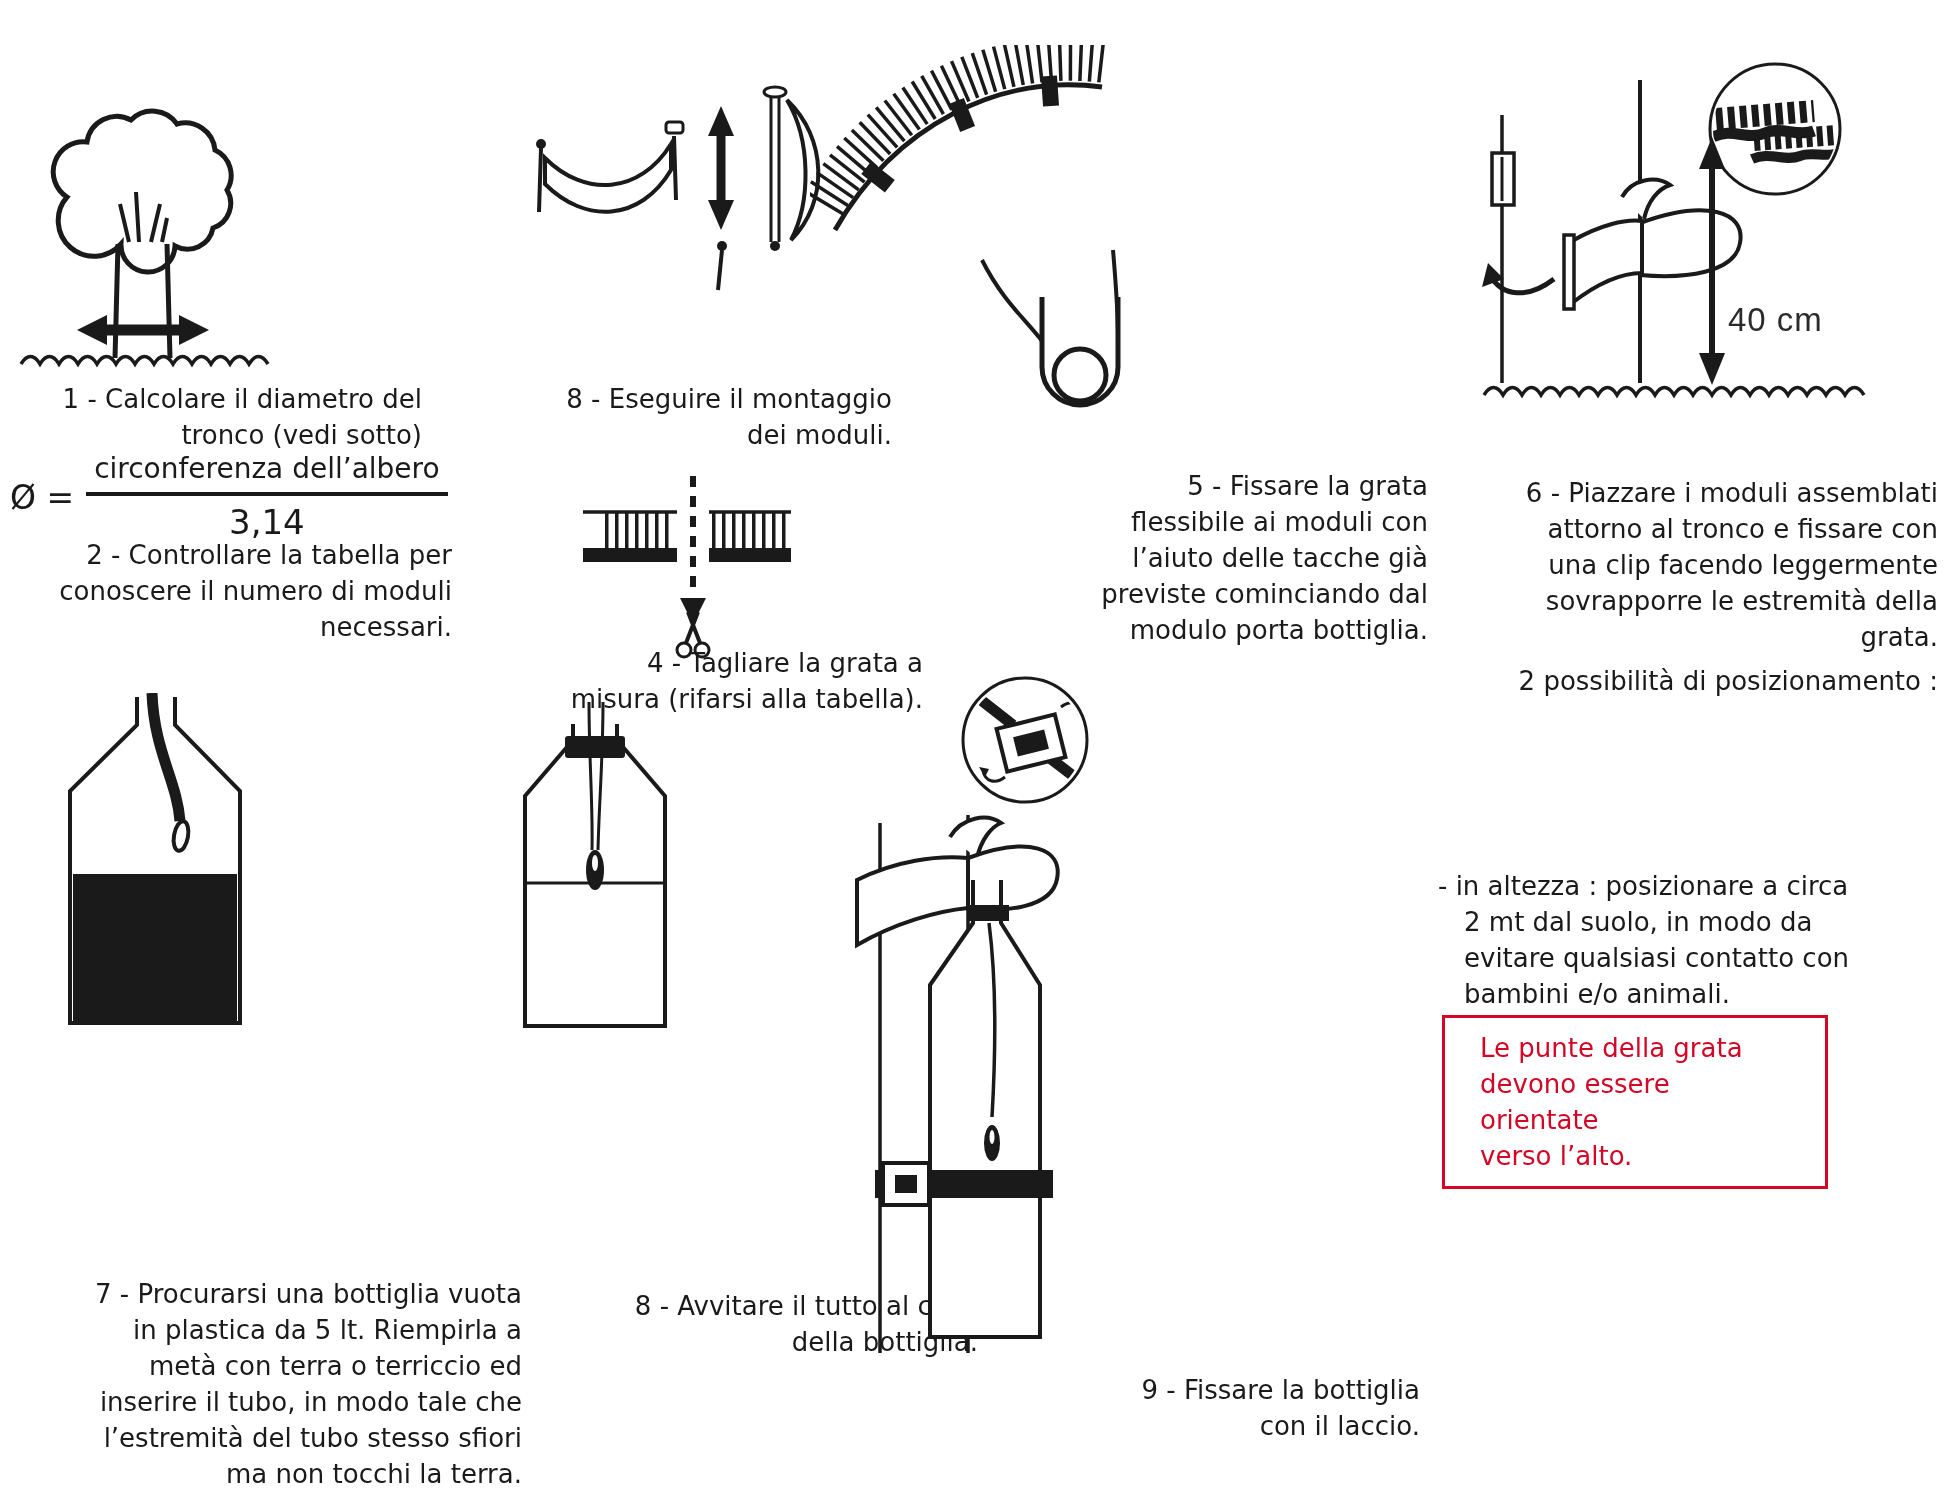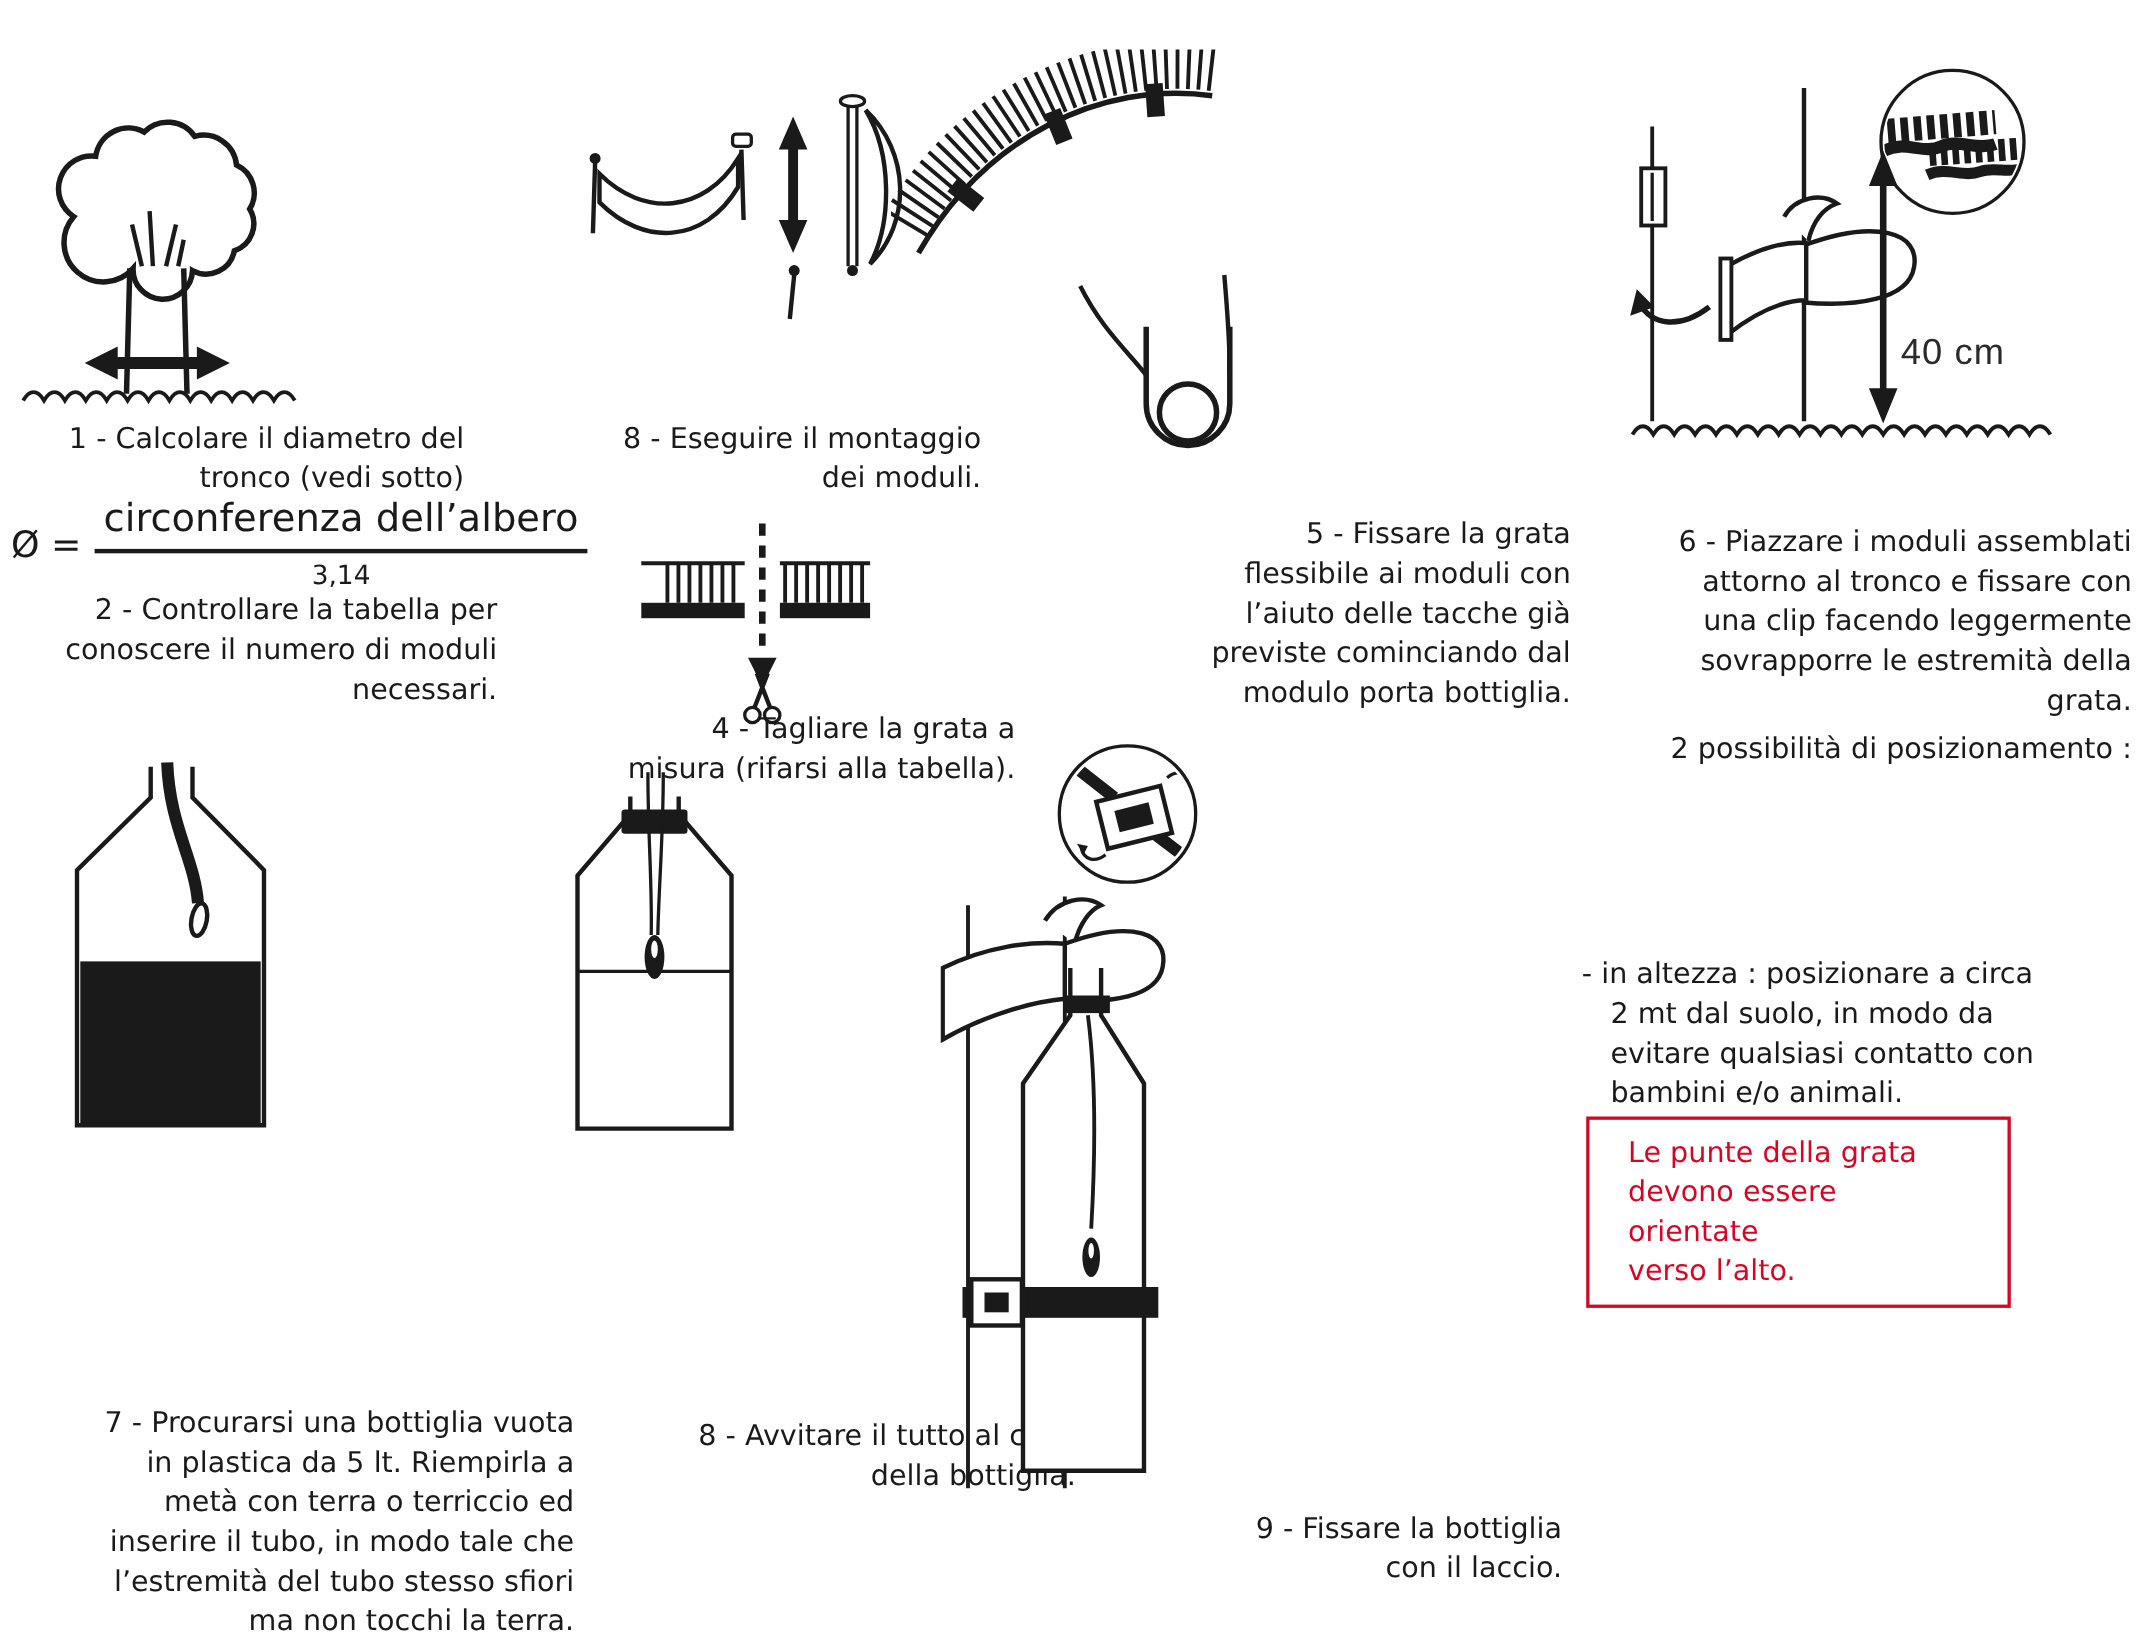--- a/index.html
+++ b/index.html
@@ -30,27 +30,27 @@
   .formula{
     display:flex;
     align-items:center;
     gap:12px;
     color:#1a1a1a;
   }
   .formula .sym{font-size:33px;}
   .frac{display:inline-block;text-align:center;}
   .frac .num{
     display:block;
-    font-size:35px;
+    font-size:28px;
     padding:0 8px 7px 8px;
     border-bottom:4px solid #1a1a1a;
   }
   .frac .den{
     display:block;
-    font-size:24px;
+    font-size:34px;
     padding-top:6px;
   }
   .warning-box{
     border:3px solid var(--red);
     padding:12px 35px;
     width:386px;
     box-sizing:border-box;
   }
   .warning-box .wtext{
     color:var(--red);

